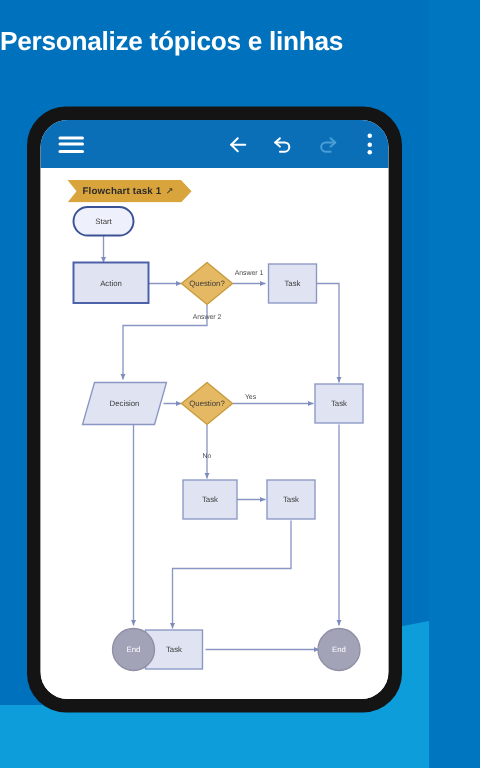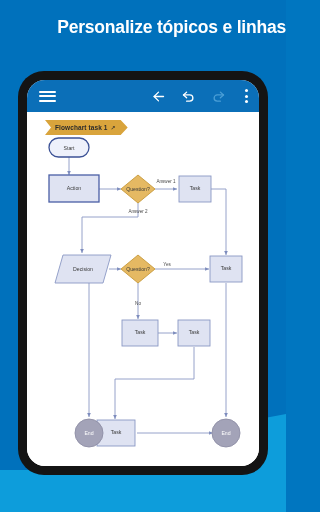--- a/index.html
+++ b/index.html
@@ -10,21 +10,21 @@
     position:relative;
   }
   
   #bg-top{position:absolute;left:0;top:0;width:286px;height:512px;background:#0071bc;}
   #bg-bottom{position:absolute;left:0;top:0;width:286px;height:512px;
     background:#0d9ddb;
     clip-path:polygon(0 470px, 80px 470px, 150px 440px, 286px 414px, 286px 512px, 0 512px);
   }
   
   #headline{
-    position:absolute;left:0;top:17px;width:286px;text-align:right;
+    position:absolute;left:0;top:17px;width:286px;text-align:left;
     color:#ffffff;font-size:17.5px;font-weight:bold;letter-spacing:-0.2px;
     white-space:nowrap;
   }
   
   #phone{
     position:absolute;left:18px;top:71px;width:250px;height:404px;
     background:#141414;border-radius:26px;
     box-shadow:0 0 0 0 rgba(0,0,0,0);
   }
   #screen{

